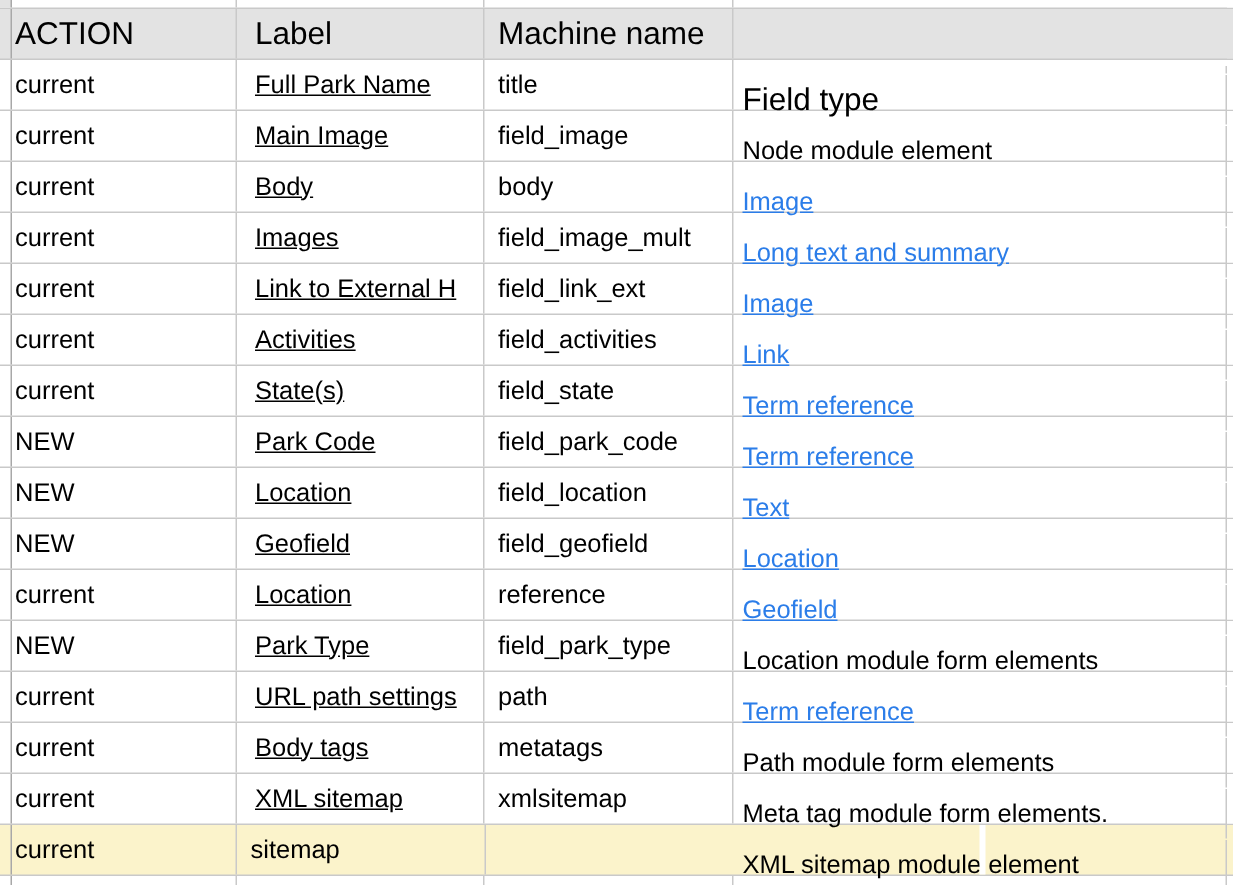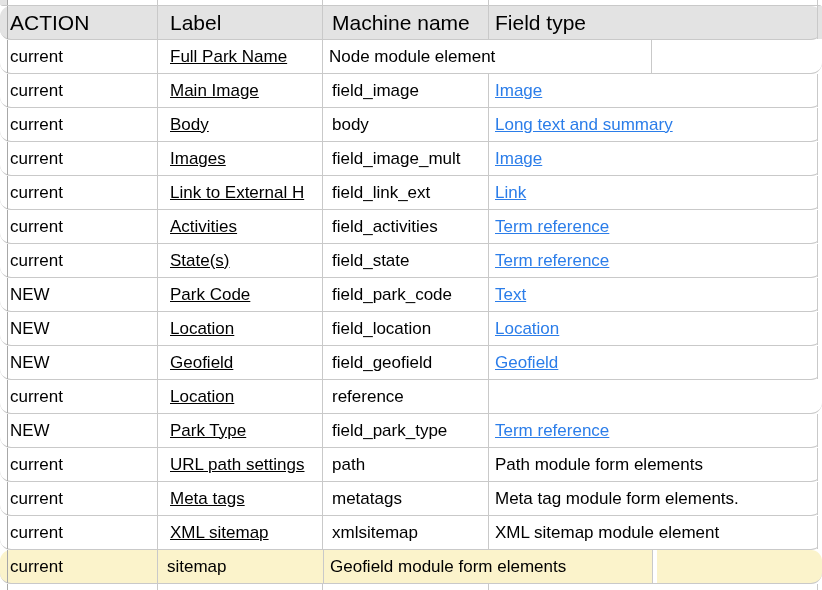--- a/index.html
+++ b/index.html
@@ -19,38 +19,37 @@
     font-family: "Liberation Sans", sans-serif;
     color: var(--text);
     overflow: hidden;
   }
   .row {
     display: flex;
     height: 34px;
     box-sizing: border-box;
     border-bottom: 1px solid var(--grid);
     background: #ffffff;
-    border-radius: 11px;
   }
   .cell {
     box-sizing: border-box;
     flex: none;
     height: 100%;
     display: flex;
     align-items: center;
     overflow: hidden;
     white-space: nowrap;
     border-right: 1px solid var(--grid);
     font-size: 17px;
   }
   .stub-left  { width: 8px;  border-right-color: var(--frozen-divider); }
   .c-action   { width: 150px; padding-left: 2px; }
   .c-label    { width: 165px; padding-left: 12px; text-align: center; }
   .c-machine  { width: 166px; padding-left: 9px; }
-  .c-field    { width: 329px; padding-left: 6px; }
+  .c-field    { width: 329px; padding-left: 6px; margin-top: 44px; }
   .stub-right { width: 4px;  border-right: none; background: #ffffff; }
 
   .partial-row { height: 6px; }
   .partial-row.top .stub-left { background: var(--header-bg); }
   .partial-row.bottom { border-bottom: none; }
 
   .header-row { background: var(--header-bg); }
   .header-row .cell { font-size: 21px; }
   .header-row .stub-right { background: var(--header-bg); }
 
@@ -94,20 +93,23 @@
 
   <div>
       <div class="row">
     <div class="cell stub-left"></div>
     <div class="cell c-action">
           <span class="txt">current</span>
         </div>
     <div class="cell c-label">
           <span class="txt link-dark">Full Park Name</span>
         </div>
+    <div class="cell c-machine">
+          <span class="txt">title</span>
+        </div>
     <div class="cell c-field">
           <span class="txt">Node module element</span>
         </div>
     <div class="cell stub-right"></div>
   </div>
       <div class="row">
     <div class="cell stub-left"></div>
     <div class="cell c-action">
           <span class="txt">current</span>
         </div>
@@ -254,20 +256,23 @@
     <div class="cell stub-left"></div>
     <div class="cell c-action">
           <span class="txt">current</span>
         </div>
     <div class="cell c-label">
           <span class="txt link-dark">Location</span>
         </div>
     <div class="cell c-machine">
           <span class="txt">reference</span>
         </div>
+    <div class="cell c-field">
+          <span class="txt">Location module form elements</span>
+        </div>
     <div class="cell stub-right"></div>
   </div>
       <div class="row">
     <div class="cell stub-left"></div>
     <div class="cell c-action">
           <span class="txt">NEW</span>
         </div>
     <div class="cell c-label">
           <span class="txt link-dark">Park Type</span>
         </div>
@@ -294,21 +299,21 @@
           <span class="txt">Path module form elements</span>
         </div>
     <div class="cell stub-right"></div>
   </div>
       <div class="row">
     <div class="cell stub-left"></div>
     <div class="cell c-action">
           <span class="txt">current</span>
         </div>
     <div class="cell c-label">
-          <span class="txt link-dark">Meta tags</span>
+          <span class="txt link-dark">Body tags</span>
         </div>
     <div class="cell c-machine">
           <span class="txt">metatags</span>
         </div>
     <div class="cell c-field">
           <span class="txt">Meta tag module form elements.</span>
         </div>
     <div class="cell stub-right"></div>
   </div>
       <div class="row">

